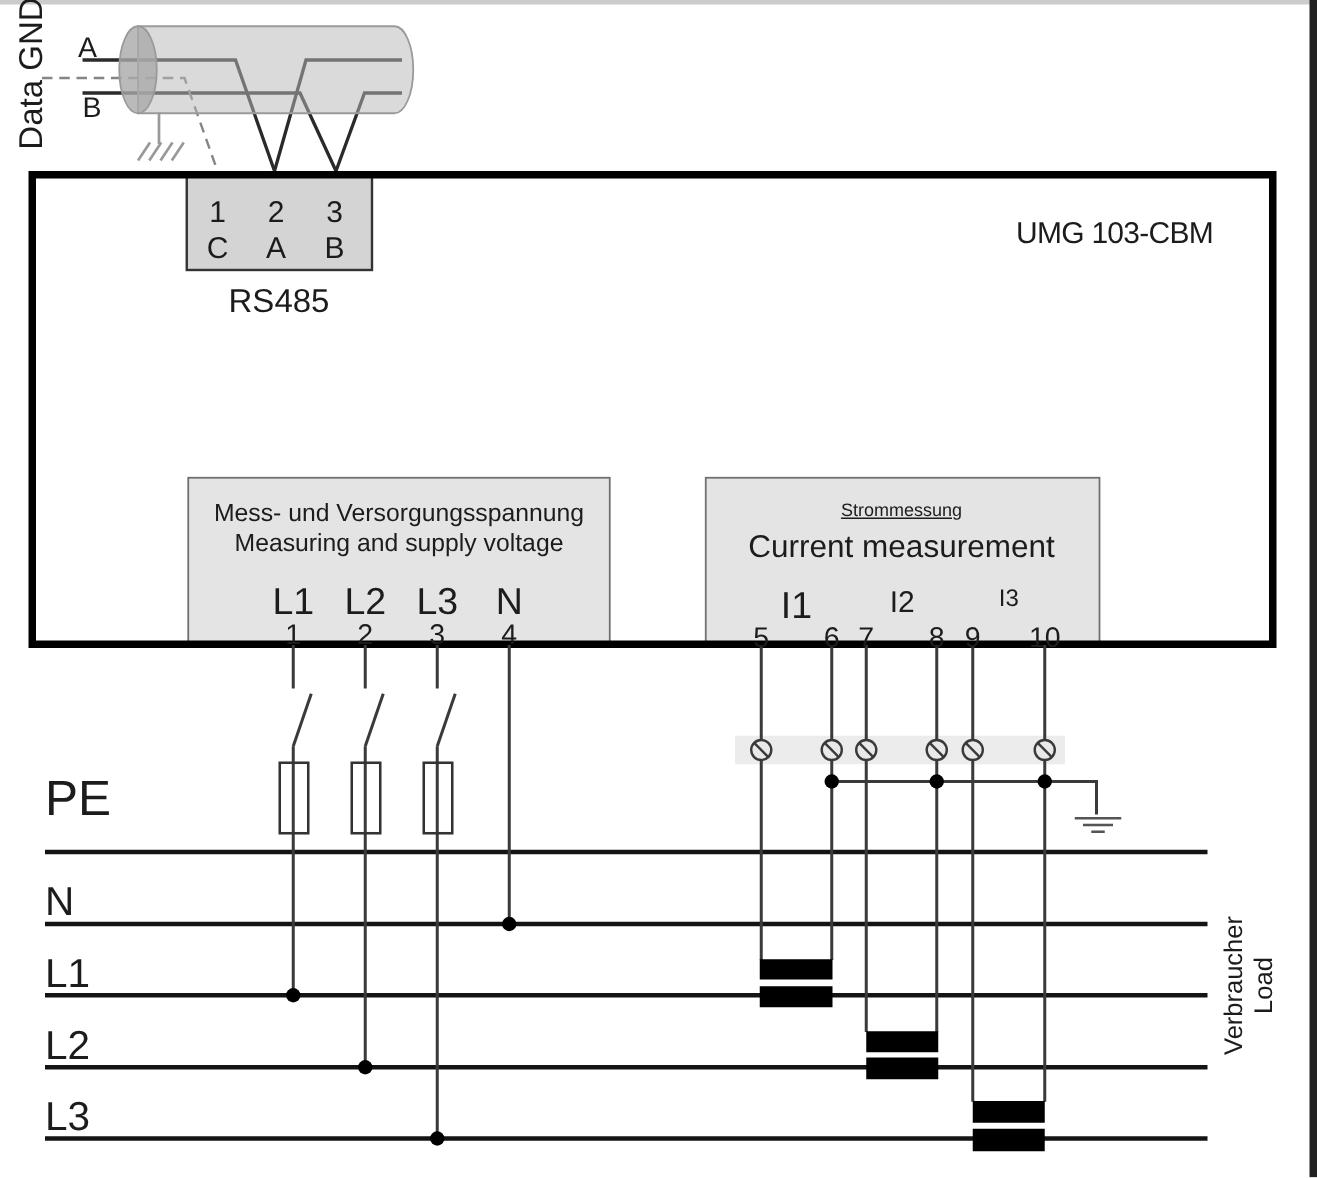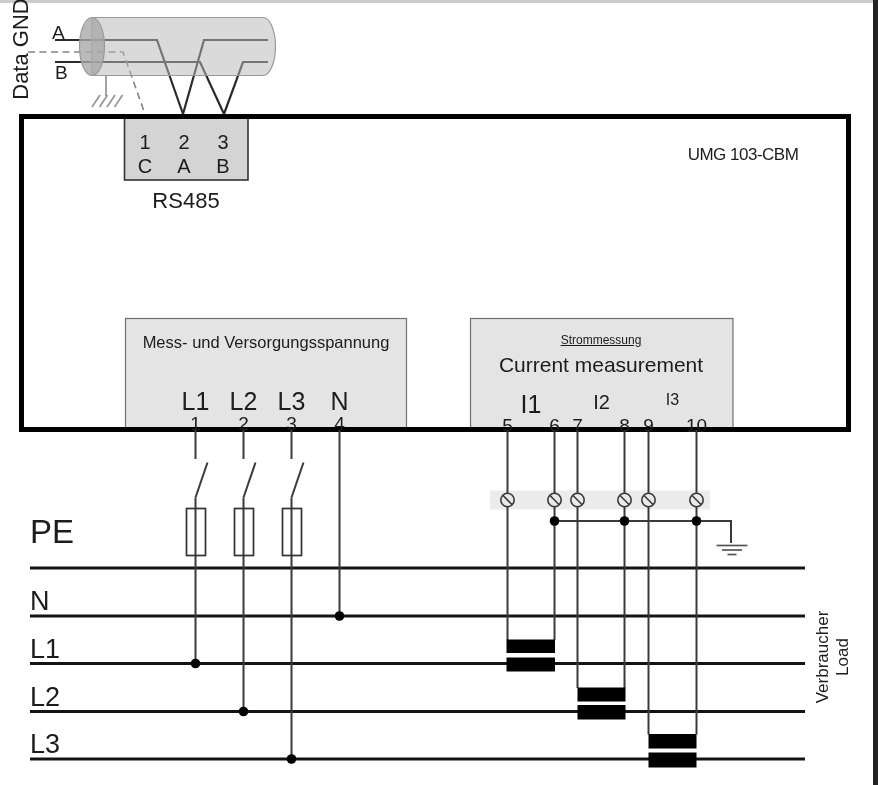--- a/index.html
+++ b/index.html
@@ -153,23 +153,24 @@
   <div class="lbl" style="left:55px;top:63px;font-size:19px;">B</div>
 
   <div class="lbl ctr" style="left:145px;top:132px;font-size:20px;">1</div>
   <div class="lbl ctr" style="left:184px;top:132px;font-size:20px;">2</div>
   <div class="lbl ctr" style="left:223px;top:132px;font-size:20px;">3</div>
   <div class="lbl ctr" style="left:145px;top:156px;font-size:20px;">C</div>
   <div class="lbl ctr" style="left:184px;top:156px;font-size:20px;">A</div>
   <div class="lbl ctr" style="left:223px;top:156px;font-size:20px;">B</div>
   <div class="lbl ctr" style="left:186px;top:190px;font-size:22px;">RS485</div>
 
-  <div class="lbl ctr" style="left:743px;top:146px;font-size:17px;letter-spacing:-0.5px;">UMG 103-CBM</div>
+  <div class="lbl ctr" style="left:743px;top:146px;font-size:20px;letter-spacing:-0.5px;">UMG 103-CBM</div>
 
   <div class="lbl ctr" style="left:266px;top:334px;font-size:16.5px;">Mess- und Versorgungsspannung</div>
+  <div class="lbl ctr" style="left:266px;top:354px;font-size:16.5px;">Measuring and supply voltage</div>
 
   <div class="lbl ctr" style="left:195.5px;top:389px;font-size:25px;">L1</div>
   <div class="lbl ctr" style="left:243.5px;top:389px;font-size:25px;">L2</div>
   <div class="lbl ctr" style="left:291.5px;top:389px;font-size:25px;">L3</div>
   <div class="lbl ctr" style="left:339.5px;top:389px;font-size:25px;">N</div>
   <div class="lbl ctr" style="left:195.5px;top:414px;font-size:19px;">1</div>
   <div class="lbl ctr" style="left:243.5px;top:414px;font-size:19px;">2</div>
   <div class="lbl ctr" style="left:291.5px;top:414px;font-size:19px;">3</div>
   <div class="lbl ctr" style="left:339.5px;top:414px;font-size:19px;">4</div>
 

